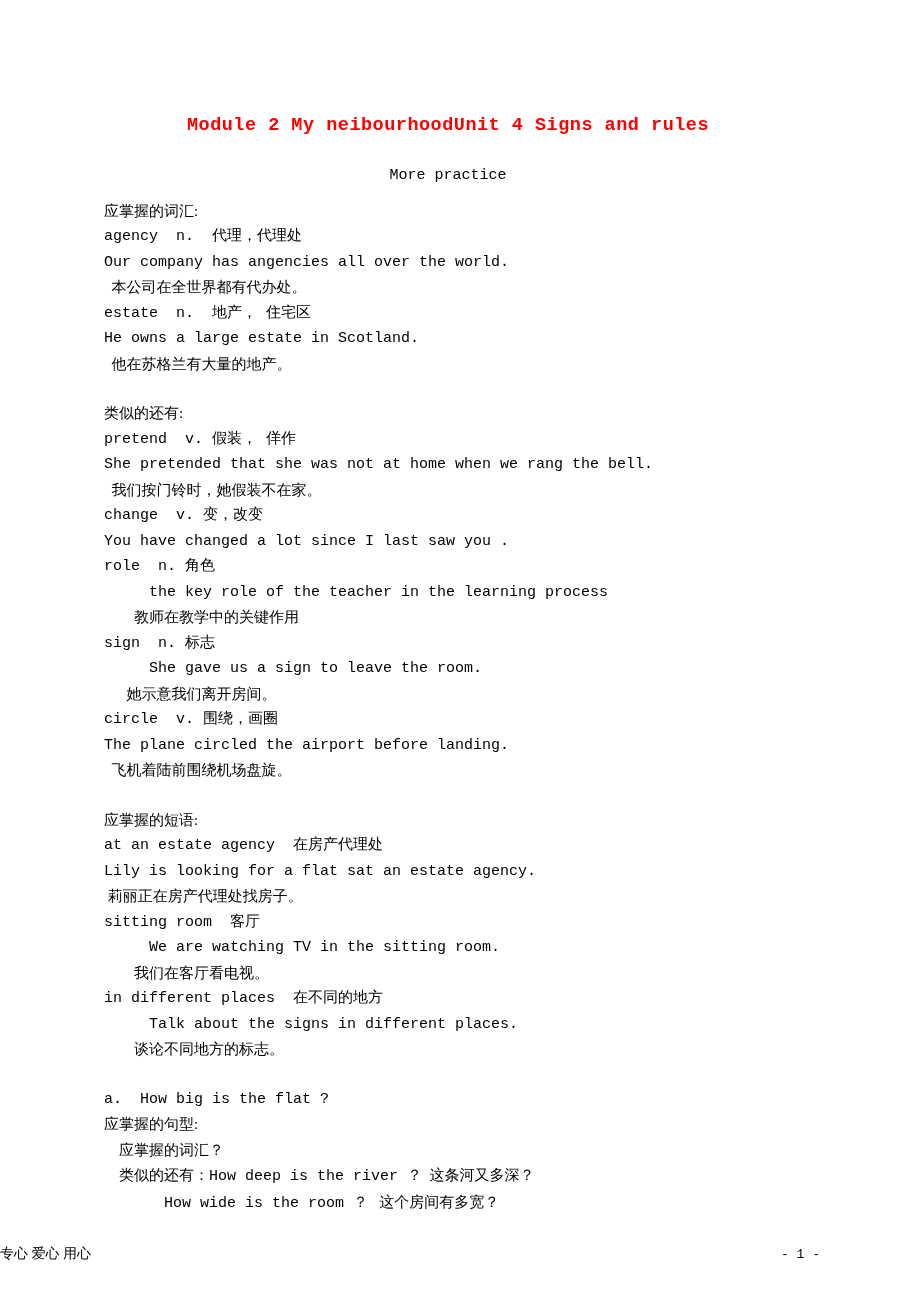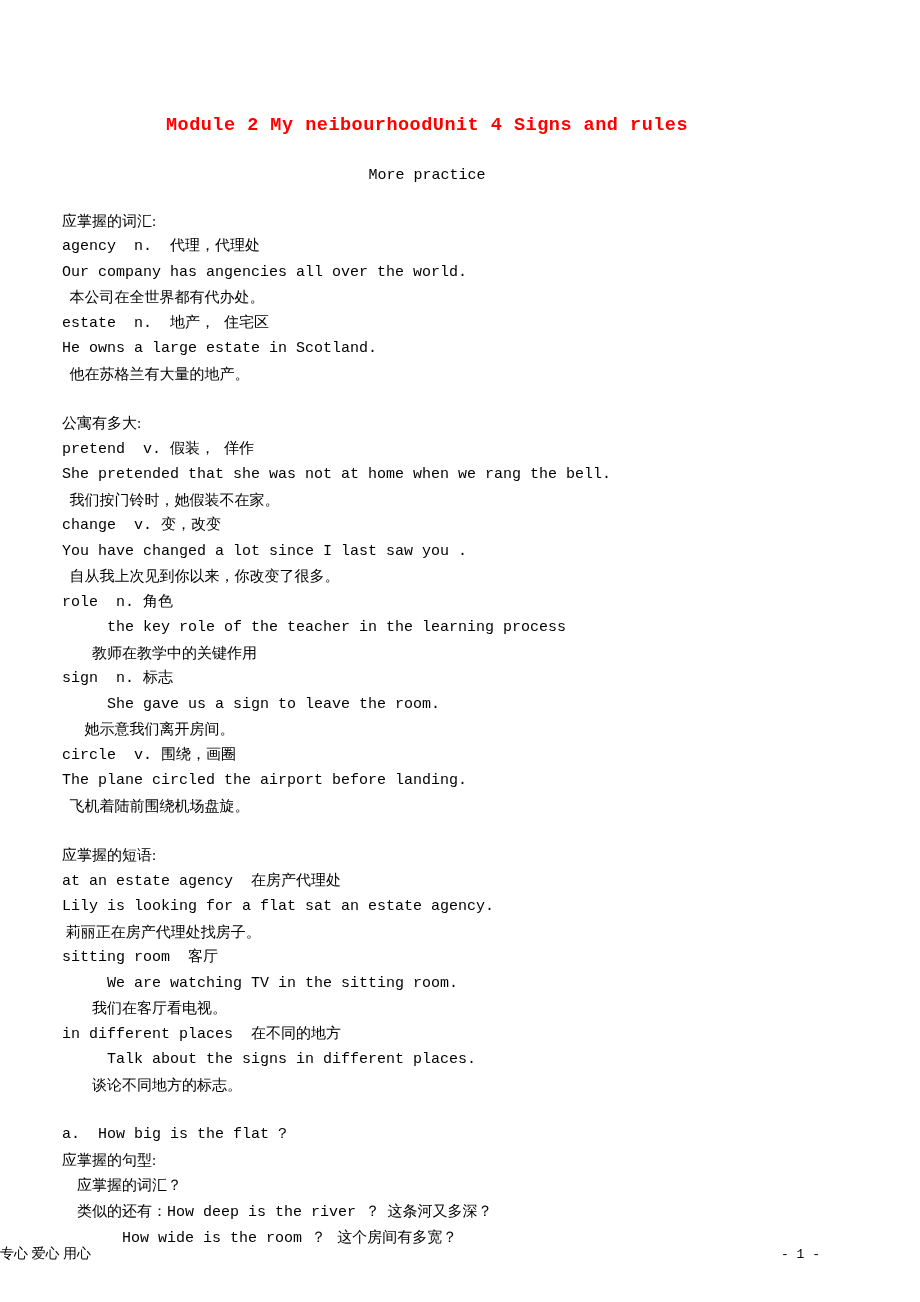--- a/index.html
+++ b/index.html
@@ -8,37 +8,37 @@
     background: #ffffff;
     font-family: "SimSun", "宋体", serif;
     font-size: 15px;
     line-height: 1.7;
     color: #000000;
   }
   .page {
     width: 920px;
     height: 1302px;
     box-sizing: border-box;
-    padding: 110px 128px 40px 62px;
+    padding: 110px 128px 40px 104px;
     position: relative;
   }
   .title {
     color: #ff0000;
     font-family: "Courier New", monospace;
     font-size: 18.5px;
     font-weight: bold;
     text-align: center;
     letter-spacing: 0.5px;
     margin-bottom: 22px;
   }
   .subtitle {
     font-family: "Courier New", monospace;
     font-size: 15px;
     text-align: center;
-    margin-bottom: 20px;
+    margin-bottom: 10px;
   }
   .sec-head {
     font-family: "SimSun", "宋体", serif;
     font-size: 15px;
   }
   .en {
     font-family: "Courier New", monospace;
     font-size: 15px;
   }
   .zh {
@@ -78,27 +78,26 @@
   <div class="line sec-head">应掌握的词汇:</div>
   <div class="line en">agency  n.  代理，代理处</div>
   <div class="line en">Our company has angencies all over the world.</div>
   <div class="line zh">  本公司在全世界都有代办处。</div>
   <div class="line en">estate  n.  地产， 住宅区</div>
   <div class="line en">He owns a large estate in Scotland.</div>
   <div class="line zh">  他在苏格兰有大量的地产。</div>
 
   <div class="blank"></div>
 
-  <div class="line sec-head">公寓有多大:</div>
+  <div class="line sec-head">类似的还有:</div>
   <div class="line en">pretend  v. 假装， 佯作</div>
   <div class="line en">She pretended that she was not at home when we rang the bell.</div>
   <div class="line zh">  我们按门铃时，她假装不在家。</div>
   <div class="line en">change  v. 变，改变</div>
   <div class="line en">You have changed a lot since I last saw you .</div>
-  <div class="line zh">  自从我上次见到你以来，你改变了很多。</div>
   <div class="line en">role  n. 角色</div>
   <div class="line en">     the key role of the teacher in the learning process</div>
   <div class="line zh">        教师在教学中的关键作用</div>
   <div class="line en">sign  n. 标志</div>
   <div class="line en">     She gave us a sign to leave the room.</div>
   <div class="line zh">      她示意我们离开房间。</div>
   <div class="line en">circle  v. 围绕，画圈</div>
   <div class="line en">The plane circled the airport before landing.</div>
   <div class="line zh">  飞机着陆前围绕机场盘旋。</div>
 

